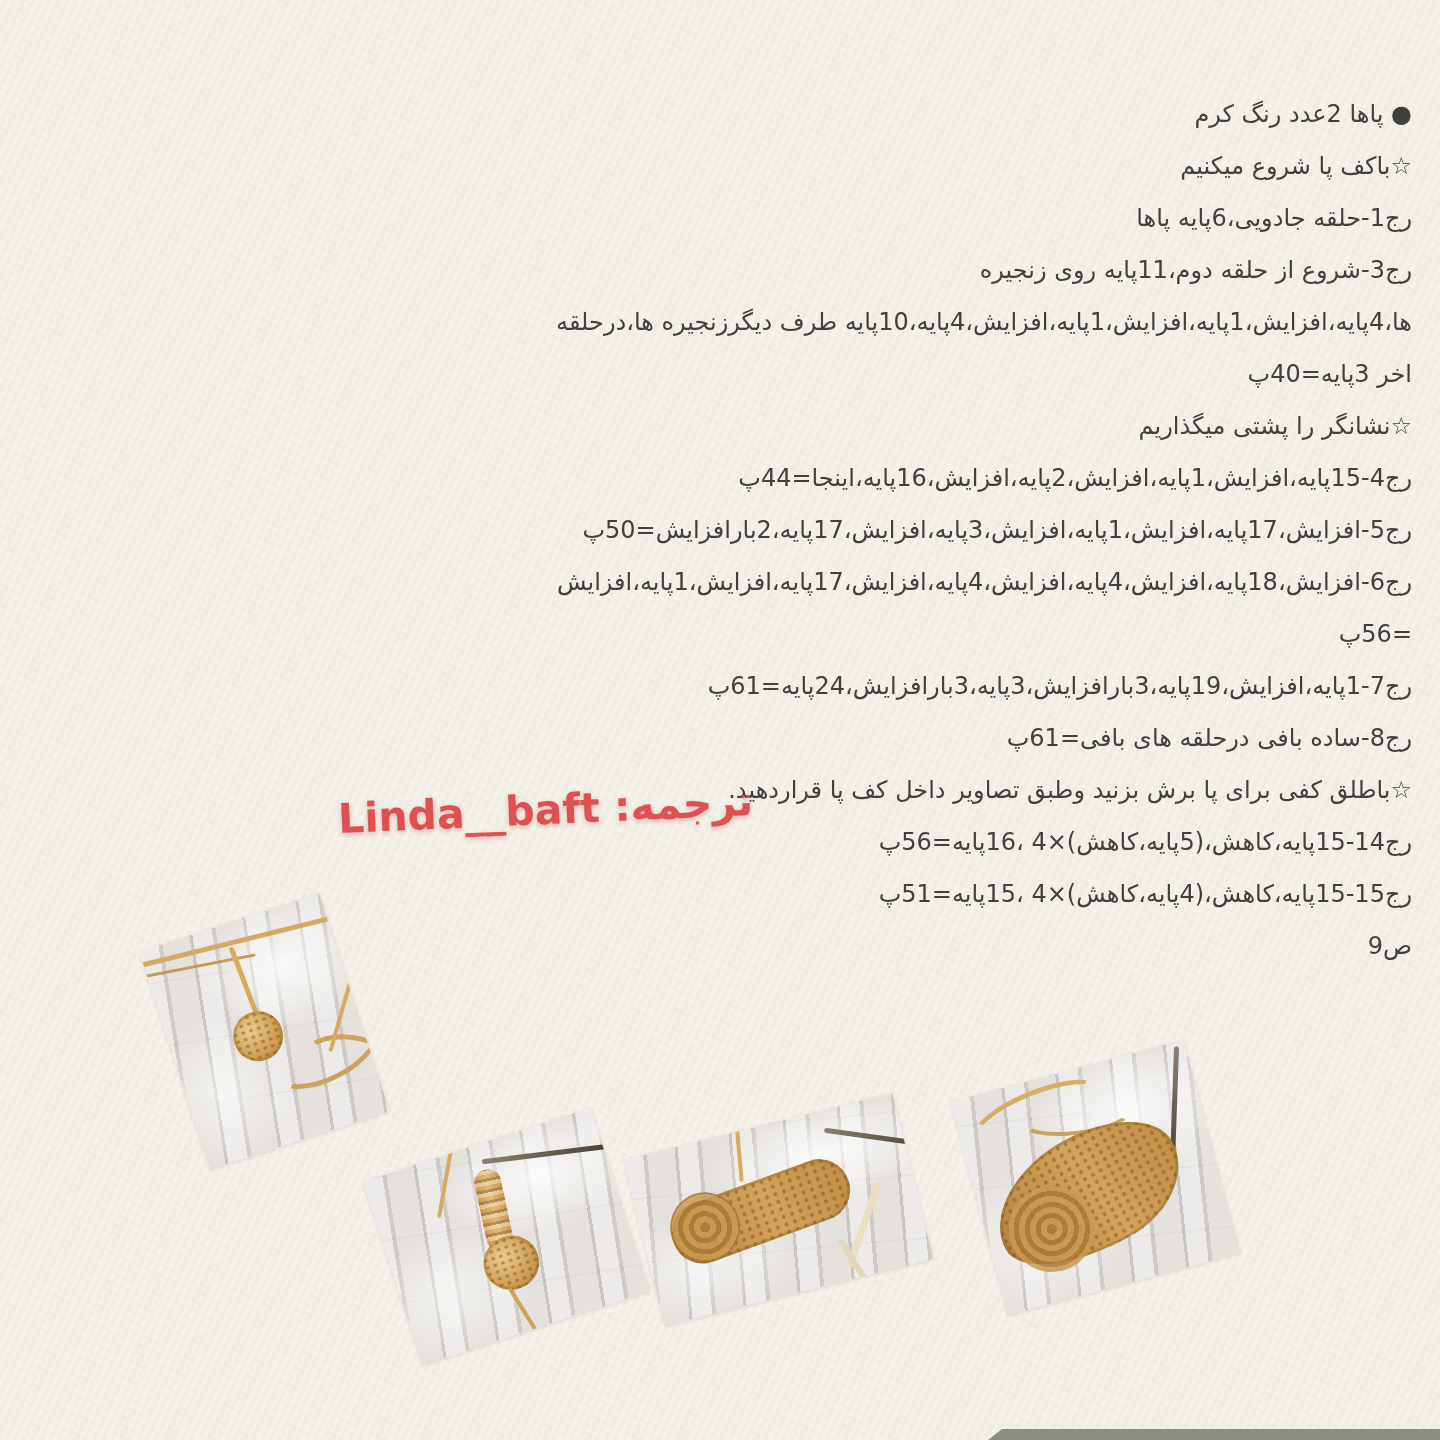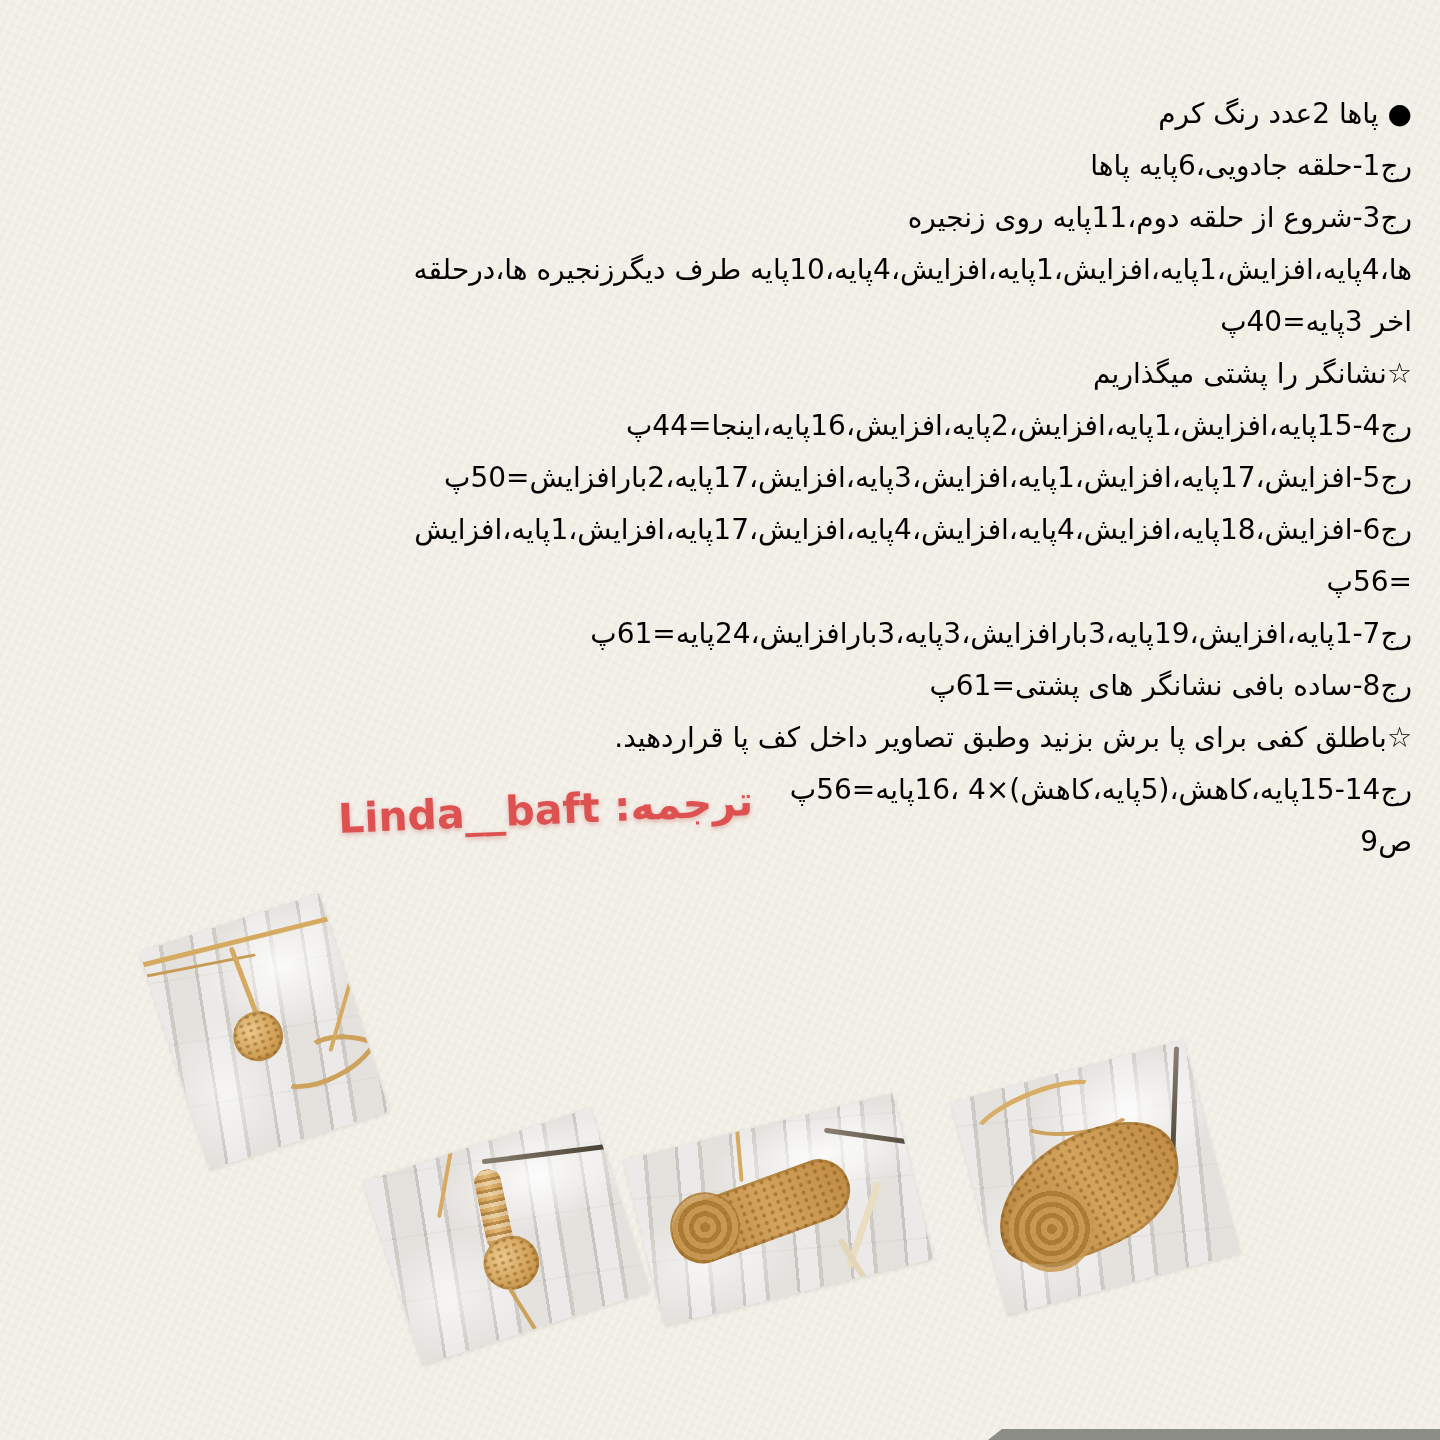--- a/index.html
+++ b/index.html
@@ -8,21 +8,21 @@
     background-color:#f1eee6;
     background-image:
       repeating-linear-gradient(115deg, rgba(255,255,255,.22) 0 3px, rgba(0,0,0,0) 3px 8px),
       repeating-linear-gradient(25deg, rgba(185,175,155,.05) 0 2px, rgba(0,0,0,0) 2px 9px);
     font-family:"DejaVu Sans", sans-serif;
   }
   
   .text-block{
     position:absolute; left:28px; right:28px; top:88px;
     direction:rtl; text-align:right;
-    font-size:28px; color:#000000;
+    font-size:24px; color:#404040;
   }
   .tline{height:52px; line-height:52px; white-space:nowrap;}
   
   .watermark{
     position:absolute; left:338px; top:786px;
     direction:rtl; white-space:nowrap;
     font-size:41px; font-weight:bold; color:#dd5151;
     transform:rotate(-2.5deg);
     text-shadow:0 2px 5px rgba(190,70,70,.35);
   }
@@ -76,33 +76,35 @@
     position:absolute; left:988px; right:0; bottom:0; height:11px;
     background:#8d8d87;
     clip-path:polygon(14px 0, 100% 0, 100% 100%, 0 100%);
   }
 </style>
 </head>
 <body>
 
 <div class="text-block">
   <div class="tline">● پاها 2عدد رنگ کرم</div>
+  <div class="tline">☆باکف پا شروع میکنیم</div>
   <div class="tline">رج1-حلقه جادویی،6پایه پاها</div>
   <div class="tline">رج3-شروع از حلقه دوم،11پایه روی زنجیره</div>
   <div class="tline">ها،4پایه،افزایش،1پایه،افزایش،1پایه،افزایش،4پایه،10پایه طرف دیگرزنجیره ها،درحلقه</div>
   <div class="tline">اخر 3پایه=40پ</div>
   <div class="tline">☆نشانگر را پشتی میگذاریم</div>
   <div class="tline">رج4-‏15پایه،افزایش،1پایه،افزایش،2پایه،افزایش،16پایه،اینجا=44پ</div>
   <div class="tline">رج5-افزایش،17پایه،افزایش،1پایه،افزایش،3پایه،افزایش،17پایه،2بارافزایش=50پ</div>
   <div class="tline">رج6-افزایش،18پایه،افزایش،4پایه،افزایش،4پایه،افزایش،17پایه،افزایش،1پایه،افزایش</div>
   <div class="tline">=56پ</div>
   <div class="tline">رج7-‏1پایه،افزایش،19پایه،3بارافزایش،3پایه،3بارافزایش،24پایه=61پ</div>
-  <div class="tline">رج8-ساده بافی نشانگر های پشتی=61پ</div>
+  <div class="tline">رج8-ساده بافی درحلقه های بافی=61پ</div>
   <div class="tline">☆باطلق کفی برای پا برش بزنید وطبق تصاویر داخل کف پا قراردهید.</div>
   <div class="tline">رج14-‏15پایه،کاهش،(5پایه،کاهش)×4 ،16پایه=56پ</div>
+  <div class="tline">رج15-‏15پایه،کاهش،(4پایه،کاهش)×4 ،15پایه=51پ</div>
   <div class="tline">ص9</div>
 </div>
 
 <div class="watermark">ترجمه: Linda__baft</div>
 
 <div class="photo photo-1">
   <div class="brick"></div>
   <div class="yarn" style="left:-15px;top:18px;width:225px;height:5px;transform:rotate(4deg);"></div>
   <div class="yarn" style="left:-10px;top:30px;width:120px;height:3px;transform:rotate(7deg);background:#c79a55;"></div>
   <div class="yarn" style="left:88px;top:24px;width:5px;height:74px;transform:rotate(-3deg);"></div>

